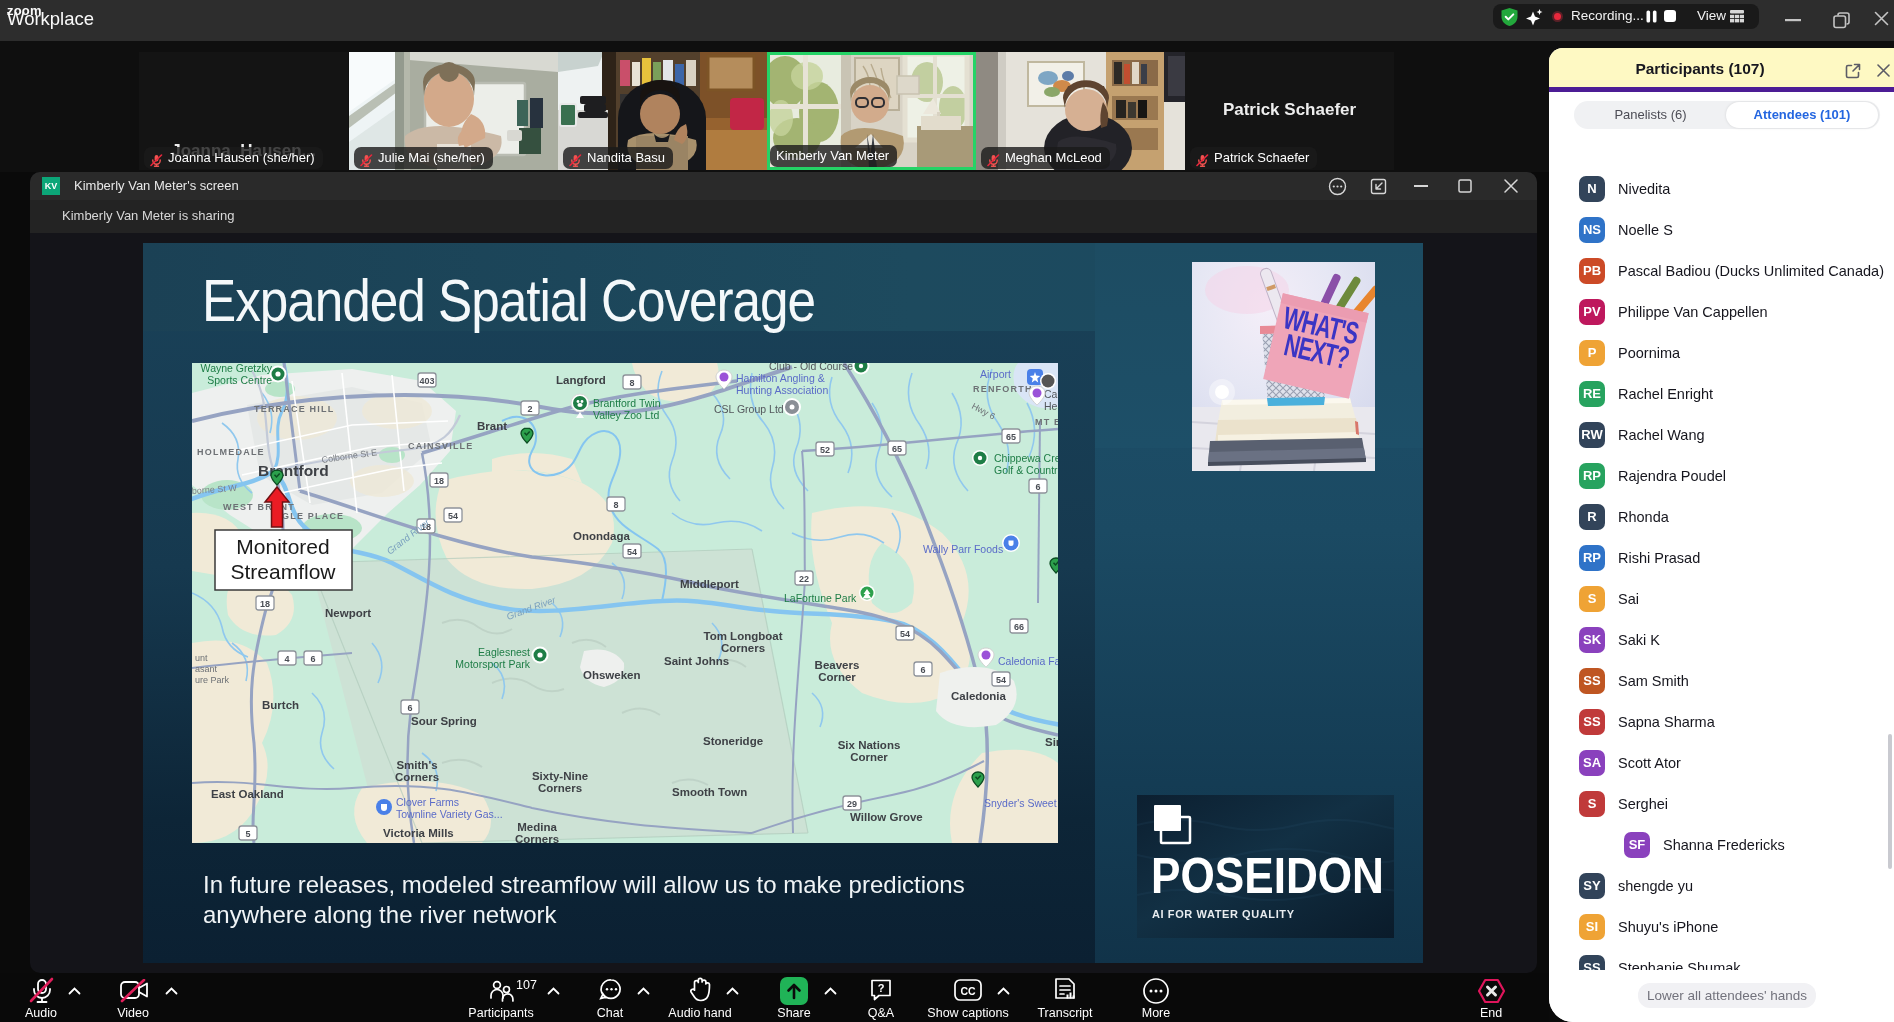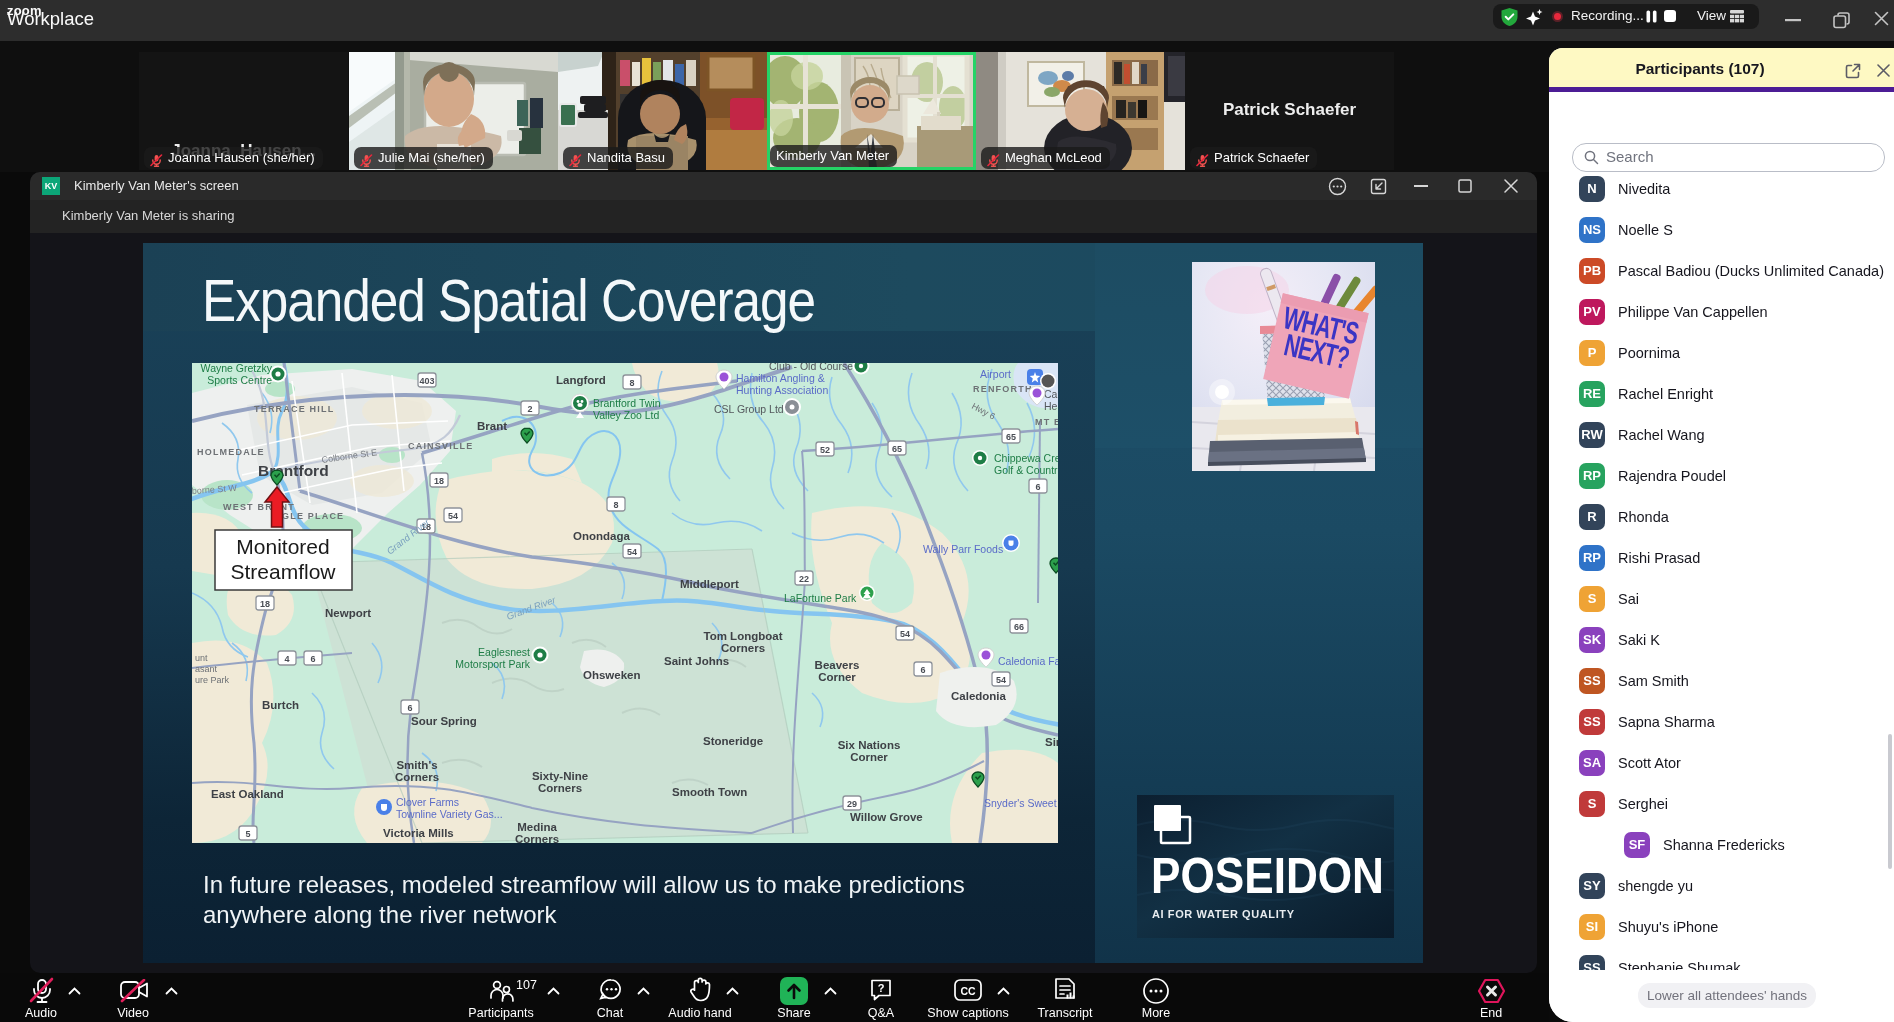--- a/index.html
+++ b/index.html
@@ -788,26 +788,24 @@
       <svg class="abs" style="left:296px; top:15px;" width="16" height="16" viewBox="0 0 16 16">
         <g stroke="#5c5c66" stroke-width="1.6" fill="none" stroke-linecap="round" stroke-linejoin="round">
           <path d="M6.5 2.5 H3 a1.5 1.5 0 0 0 -1.5 1.5 v9 A1.5 1.5 0 0 0 3 14.5 h9 a1.5 1.5 0 0 0 1.5 -1.5 V9.5"></path>
           <path d="M9.5 1.5 h5 v5 M14 2 L8 8"></path>
         </g>
       </svg>
       <svg class="abs" style="left:328px; top:16px;" width="13" height="13" viewBox="0 0 13 13">
           <path d="M1 1 L12 12 M12 1 L1 12" stroke="#5c5c66" stroke-width="1.6" stroke-linecap="round"></path>
         </svg>
     </div>
-    <div class="abs" id="psearch">
-      <svg class="abs" style="left:11px; top:6px;" width="15" height="15" viewBox="0 0 15 15">
-        <circle cx="6" cy="6" r="4.6" stroke="#70737e" stroke-width="1.5" fill="none"></circle>
-        <path d="M9.5 9.5 L13.5 13.5" stroke="#70737e" stroke-width="1.5" stroke-linecap="round"></path>
-      </svg>
-      <div class="abs" style="left:33px; top:4px; font-size:15px; color:#70737e;">Search</div>
+    <div class="abs" id="ptabs">
+      <div class="abs" id="ptabon"></div>
+      <div class="abs" style="left:0; top:6px; width:153px; text-align:center; font-size:13px; color:#4c4c55;">Panelists (6)</div>
+      <div class="abs" style="left:152px; top:6px; width:152px; text-align:center; font-size:13px; font-weight:700; color:#2466e0;">Attendees (101)</div>
     </div>
     <div id="plist">
 <div class="abs prow" style="top:121px;">
     <div class="abs pav" style="background:#32445a;">N</div>
     <div class="abs pnm">Nivedita</div>
         </div>
 <div class="abs prow" style="top:162px;">
     <div class="abs pav" style="background:#2f73c8;">NS</div>
     <div class="abs pnm">Noelle S</div>
         </div>

